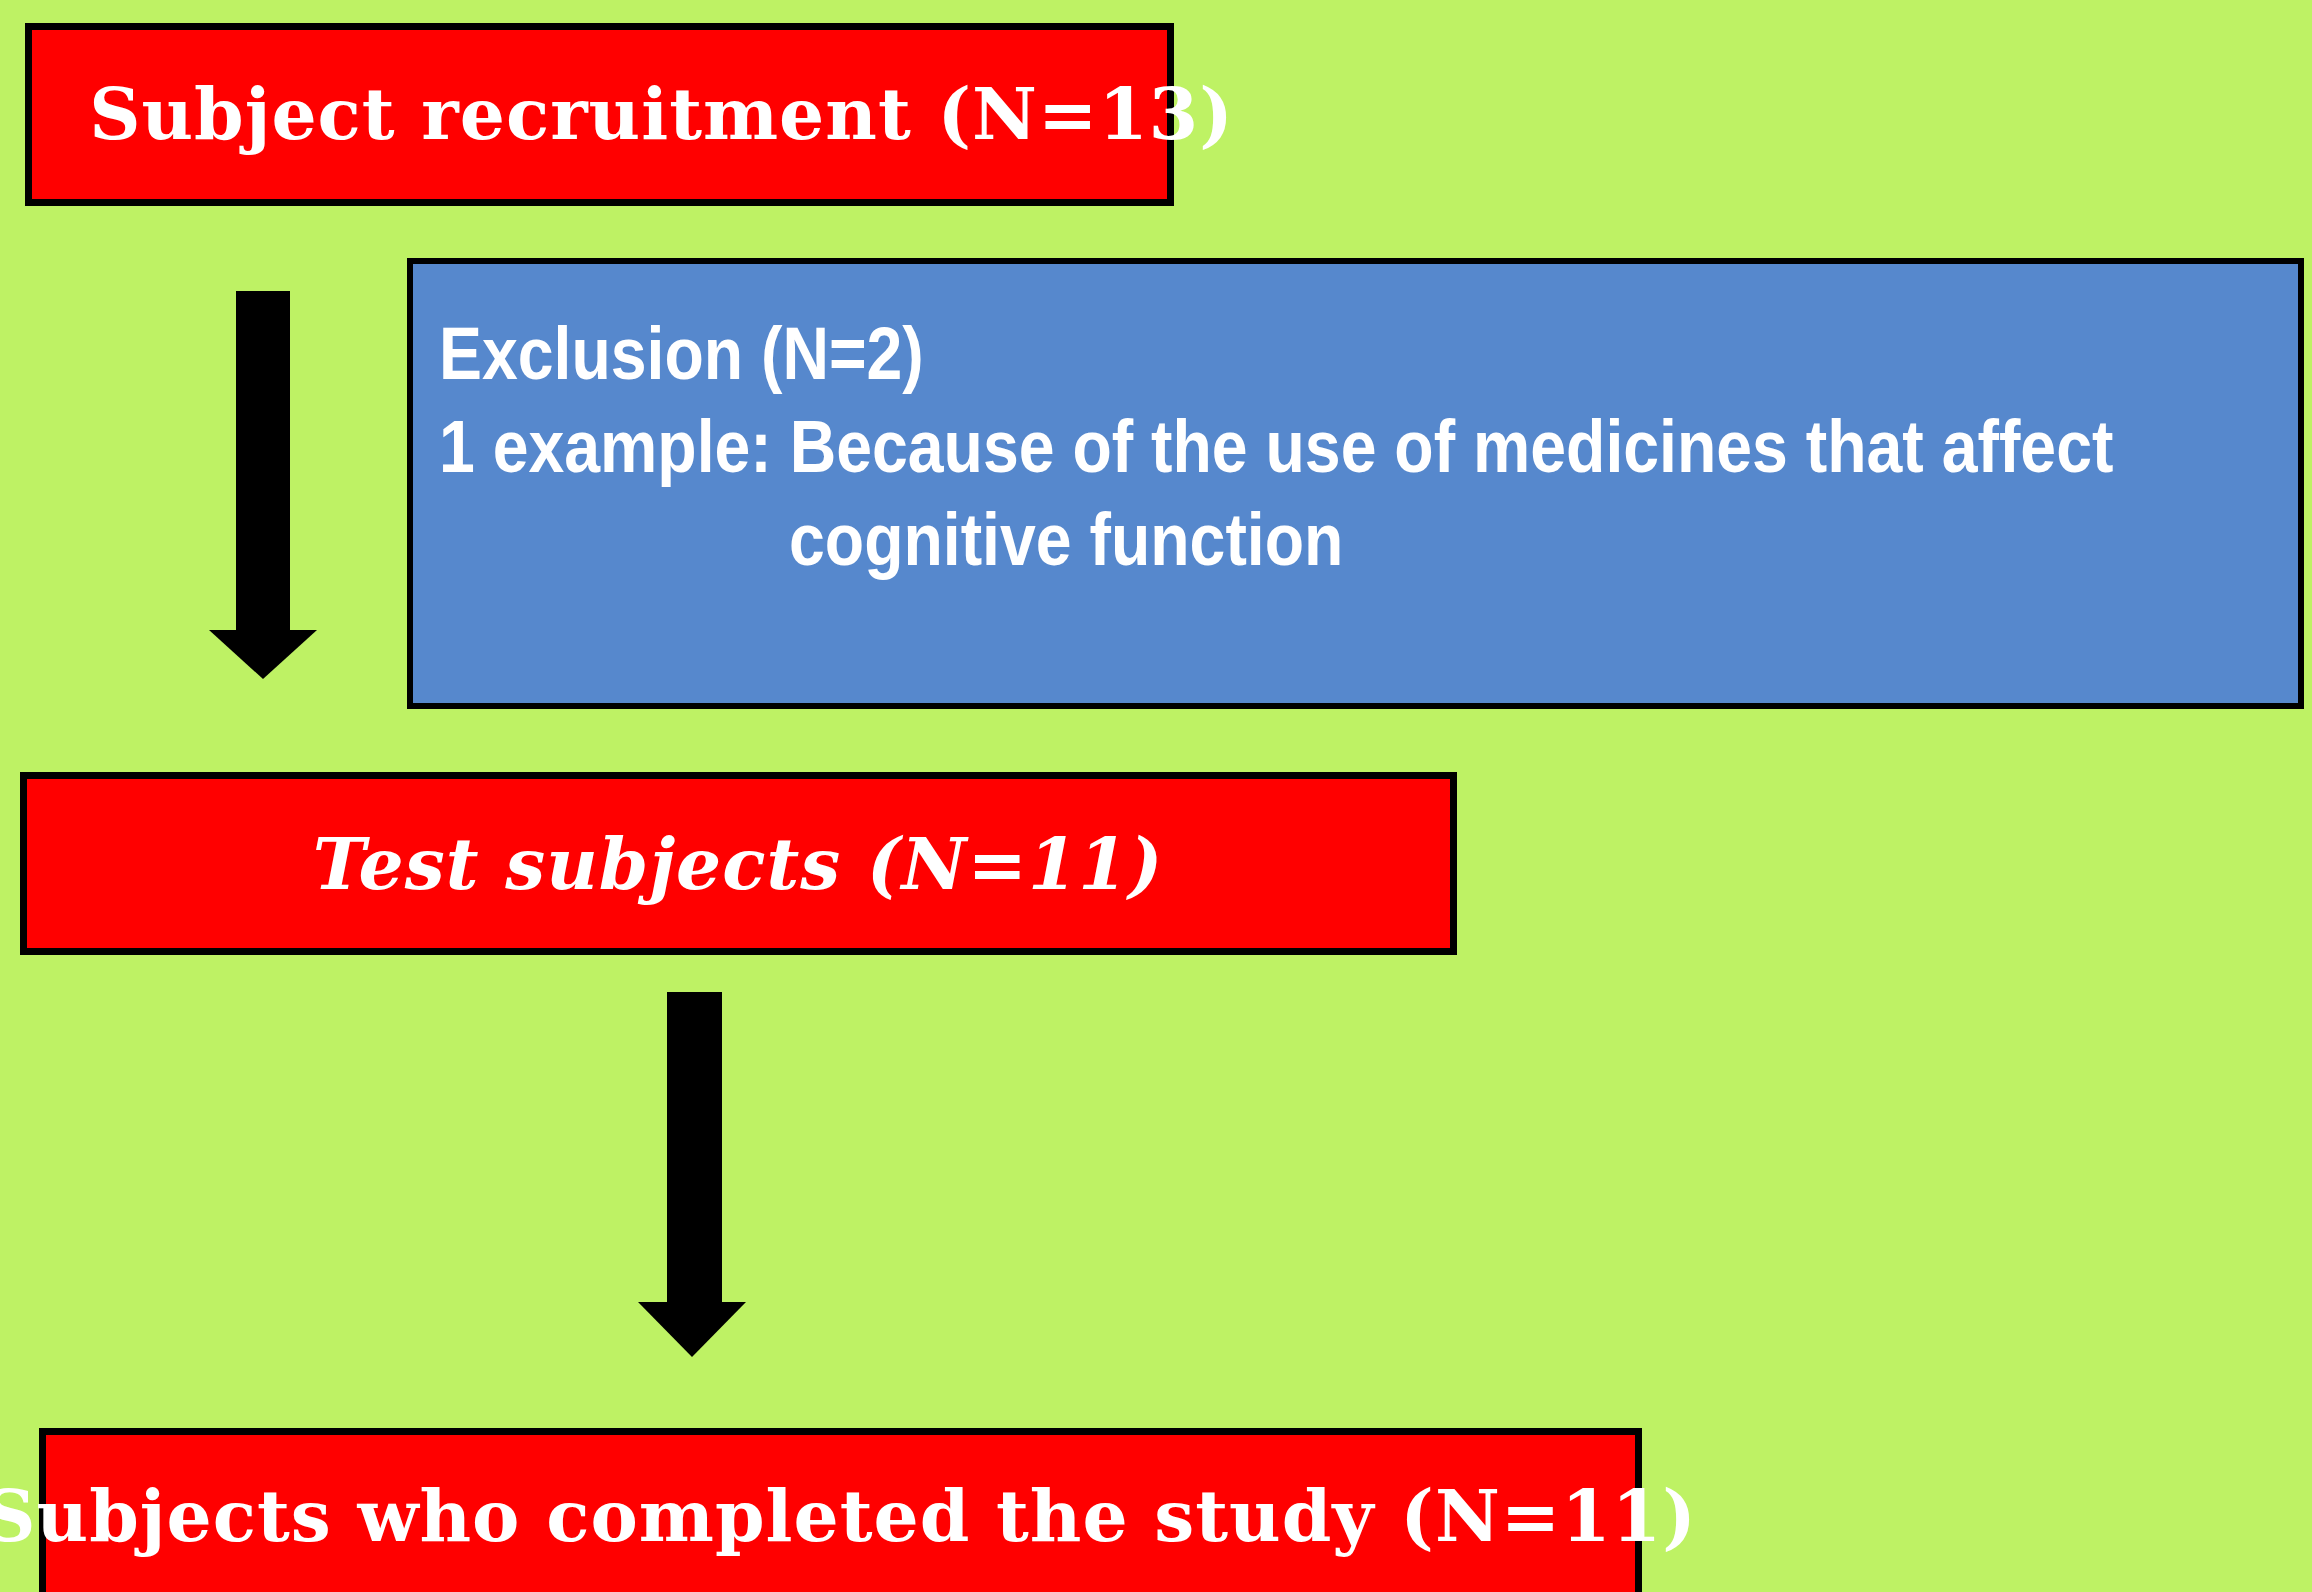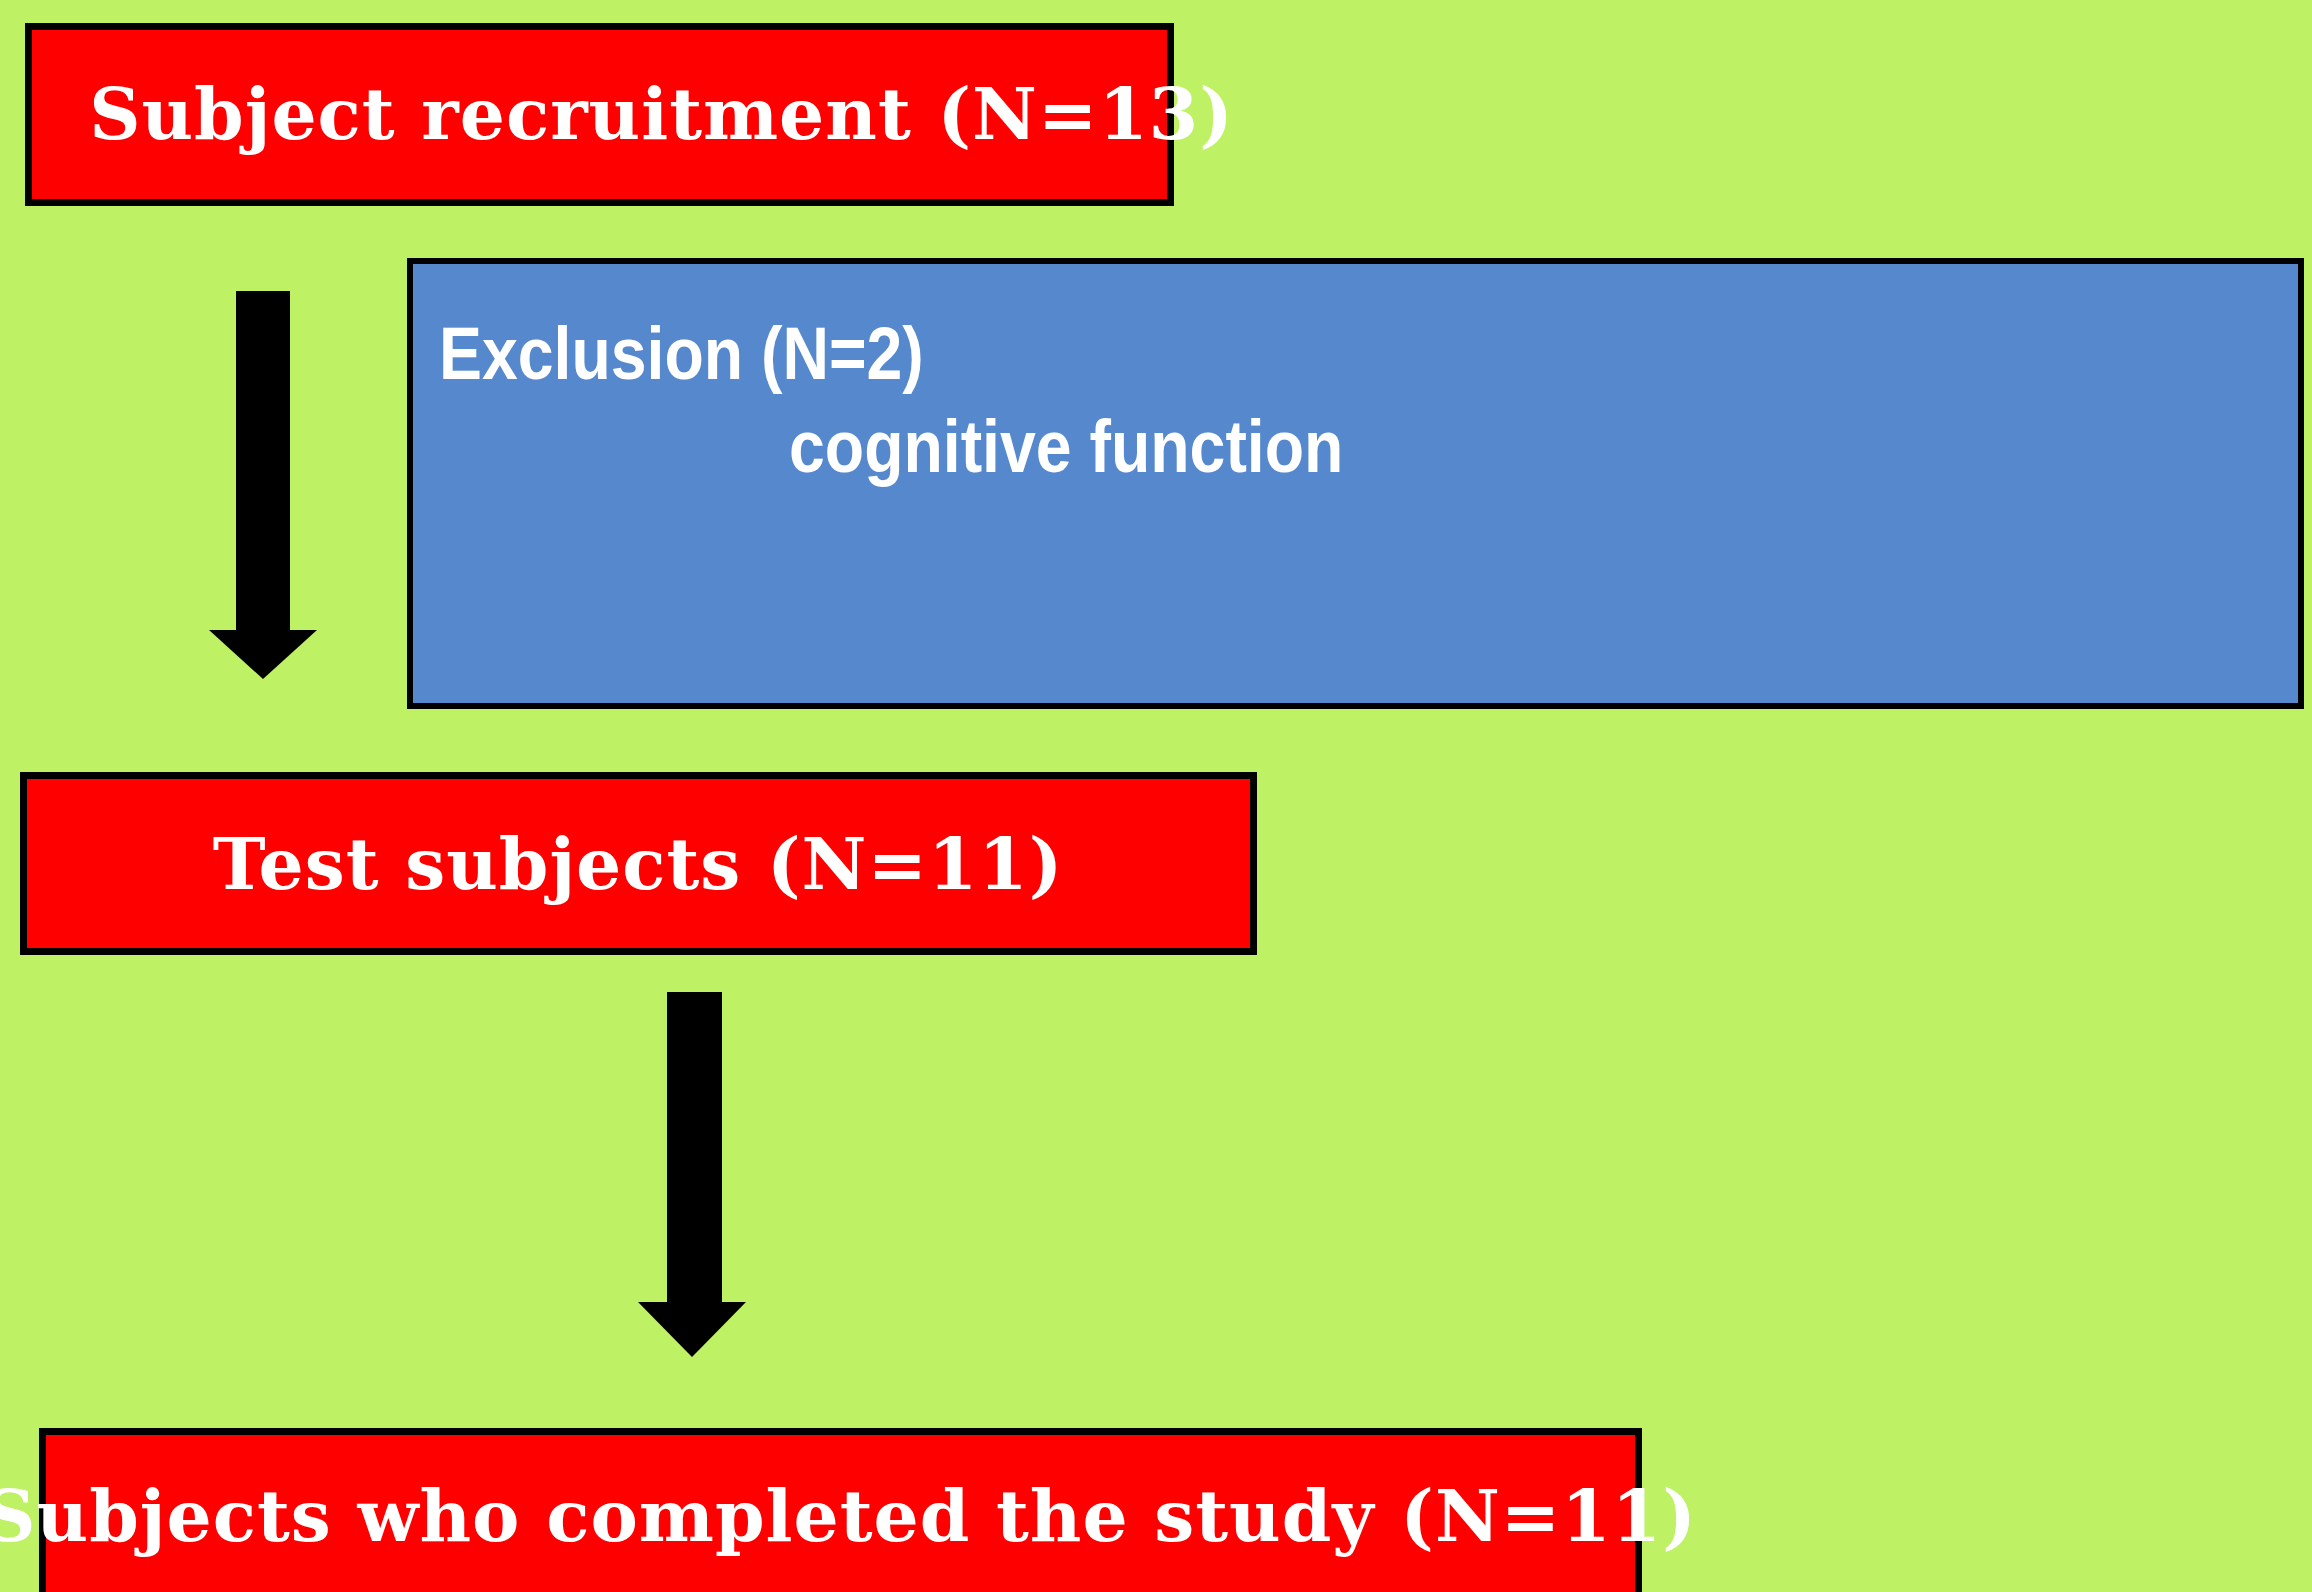--- a/index.html
+++ b/index.html
@@ -32,21 +32,21 @@
   .red-box .label {
     font-family: "DejaVu Serif", "Liberation Serif", serif;
     font-weight: bold;
     color: var(--text-color);
     font-size: 71px;
     letter-spacing: 1px;
     white-space: nowrap;
   }
   #box-recruitment { left: 24.5px;  top: 22.5px;   width: 1149px; height: 183px; }
   #box-recruitment .label { padding-left: 125px; }
-  #box-test        { left: 19.6px;  top: 772px;  width: 1237px; height: 183px; }
+  #box-test        { left: 19.6px;  top: 772px;  width: 1437px; height: 183px; font-style: italic; }
   #box-completed   { left: 39px;  top: 1428px; width: 1603px; height: 176px; }
 
   #box-exclusion {
     position: absolute;
     left: 387px; top: 258px;
     width: 1897px; height: 451px;
     background: var(--box-blue);
     border: 6.9px solid var(--border-color);
     padding: 43px 19.6px 0 25.5px;
     margin-left: 20px;
@@ -91,20 +91,23 @@
     <div class="label">Subject recruitment (N=13)</div>
   </div>
 
   <div class="arrow-shaft" id="arrow1-shaft"></div>
   <div class="arrow-head" id="arrow1-head"></div>
 
   <div id="box-exclusion">
     <div class="xline">
       <span>Exclusion (N=2)</span>
     </div>
+    <div class="xline">
+      <span>1 example: Because of the use of medicines that affect</span>
+    </div>
     <div class="xline cont">
       <span>cognitive function</span>
     </div>
   </div>
 
   <div class="node red-box" id="box-test">
     <div class="label">Test subjects (N=11)</div>
   </div>
 
   <div class="arrow-shaft" id="arrow2-shaft"></div>

